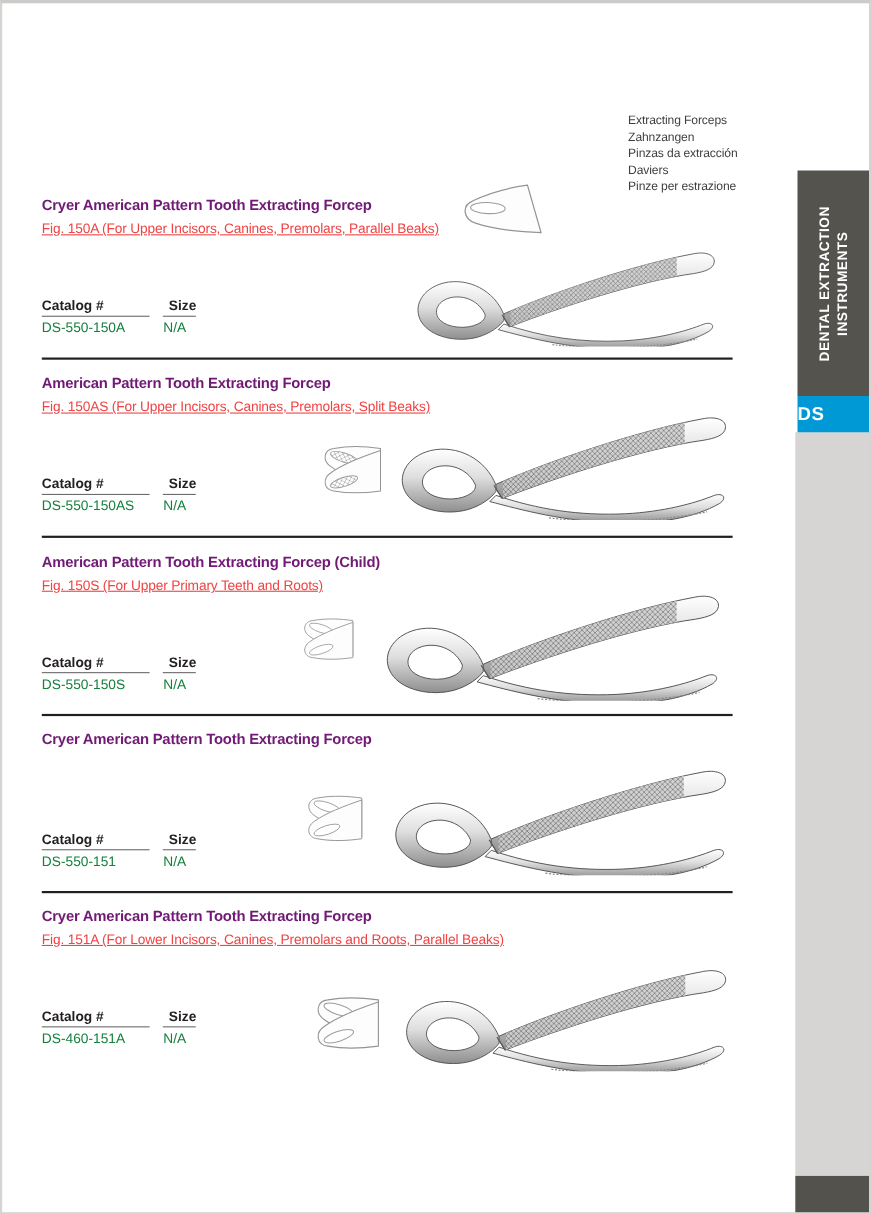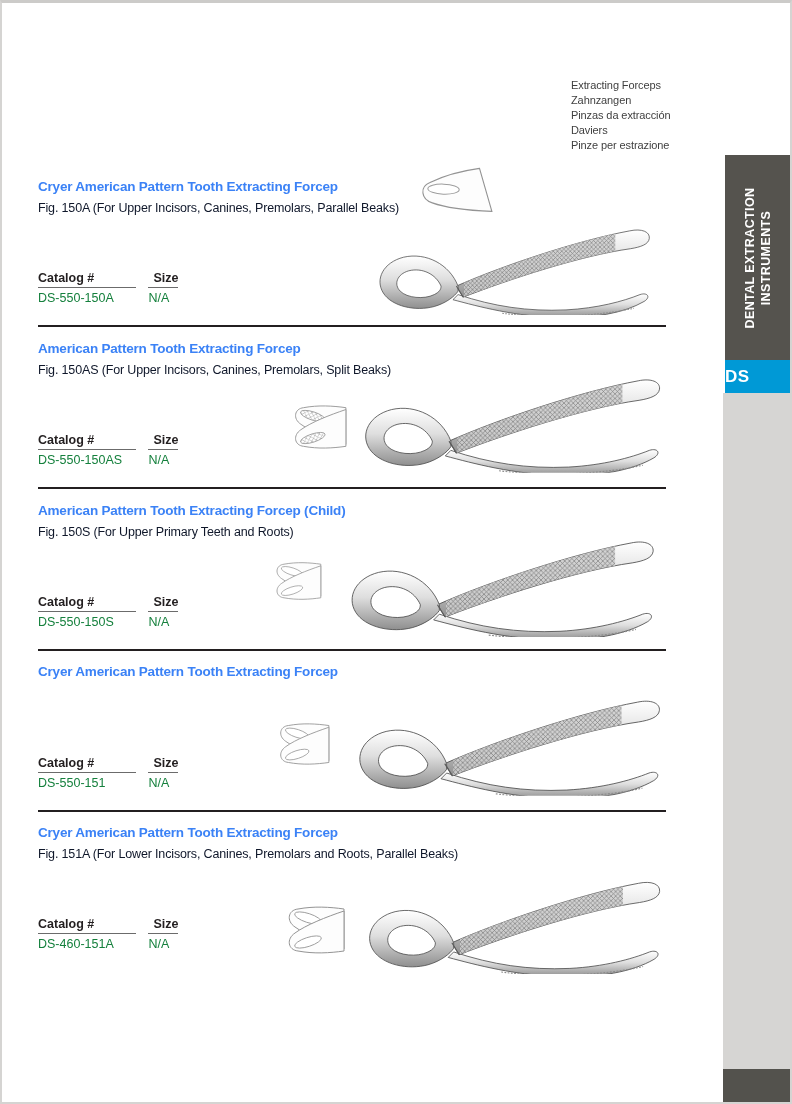--- a/index.html
+++ b/index.html
@@ -2,42 +2,42 @@
 <html><head>
 <meta charset="utf-8">
 <style>
   html,body{margin:0;padding:0;background:#e9e9e9;}
   .page{
     position:relative;width:792px;height:1104px;background:#ffffff;
     box-sizing:border-box;border:2px solid #d5d4d2;border-top:3px solid #cccbc9;
     font-family:"Liberation Sans", sans-serif;color:#2e2e2e;overflow:hidden;
   }
   
-  .translations{position:absolute;left:569px;top:75px;font-size:11px;line-height:15px;color:#3f3f3f;letter-spacing:-0.1px;}
+  .translations{position:absolute;left:569px;top:100px;font-size:11px;line-height:15px;color:#3f3f3f;letter-spacing:-0.1px;}
   
   .rail{position:absolute;left:721px;top:150px;width:71px;height:954px;}
   .rail-gray{position:absolute;left:0;top:240px;width:71px;height:676px;background:#d6d5d3;}
   .tab{position:absolute;left:2px;top:2px;width:66px;height:205px;background:#55534e;}
   .tab-text{
     position:absolute;top:50%;left:50%;width:205px;
     transform:translate(-50%,-50%) rotate(-90deg);
     text-align:center;color:#ffffff;font-weight:bold;font-size:12.5px;
     letter-spacing:.4px;line-height:1.3;white-space:nowrap;
   }
   .tab-text span{display:block;}
   .badge{
     position:absolute;left:2px;top:207px;width:66px;height:33px;background:#0099d6;
     color:#ffffff;font-weight:bold;font-size:17px;letter-spacing:.5px;
     text-align:left;line-height:33px;
   }
   .rail-footer{position:absolute;left:0;top:916px;width:71px;height:38px;background:#53524d;}
   
   .product{position:absolute;left:36px;width:628px;height:161px;}
-  .product h2{margin:0;font-size:13.5px;font-weight:bold;color:#3b82f6;letter-spacing:-0.2px;}
-  .product .figure{margin:7px 0 0 0;font-size:12.5px;color:#0f172a;letter-spacing:-0.15px;}
+  .product h2{margin:0;font-size:13.5px;font-weight:bold;color:#701a75;letter-spacing:-0.2px;}
+  .product .figure{margin:7px 0 0 0;font-size:12.5px;color:#ef4444;letter-spacing:-0.15px;text-decoration:underline;}
   .spec{position:absolute;left:0;top:92px;font-size:12.5px;}
   .spec .col{display:inline-block;vertical-align:top;}
   .spec .cat{width:107px;}
   .spec .hdr{display:block;font-weight:bold;color:#231f20;border-bottom:1px solid #6b6b6b;padding-bottom:2px;}
   .spec .cat .hdr{width:98px;}
   .spec .size .hdr{width:30px;text-align:right;}
   .spec .val{display:block;margin-top:3px;color:#15803d;}
   .divider{position:absolute;left:0;top:146px;width:628px;height:2px;background:#231f20;}
   .art{position:absolute;}
   svg{display:block;overflow:visible;}

